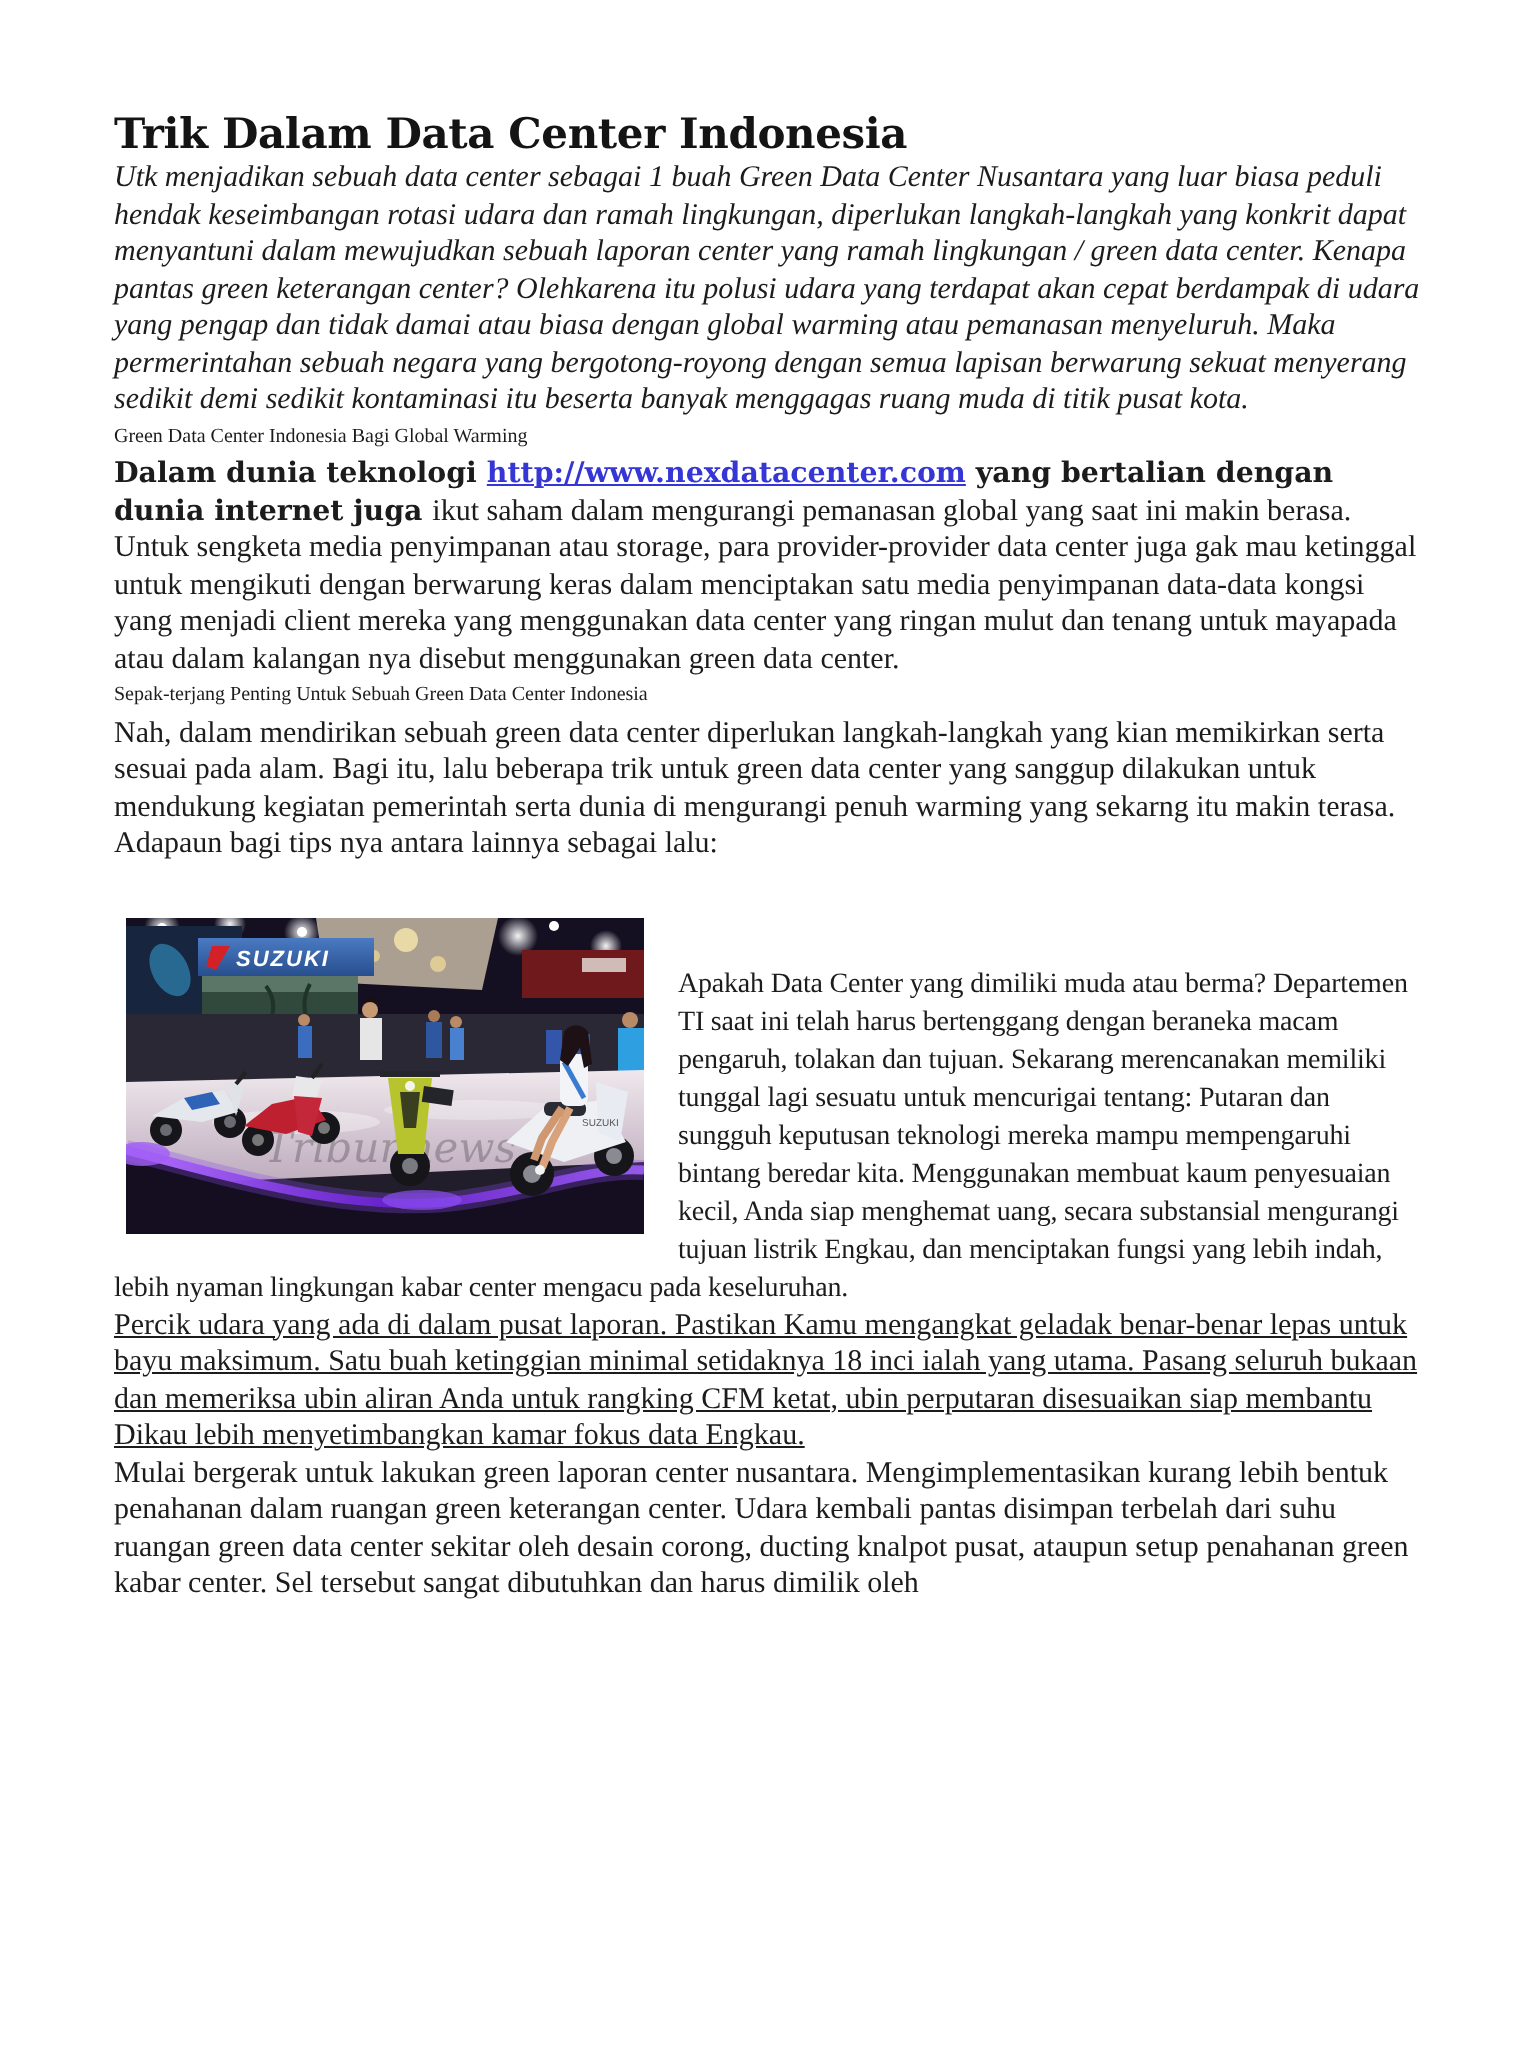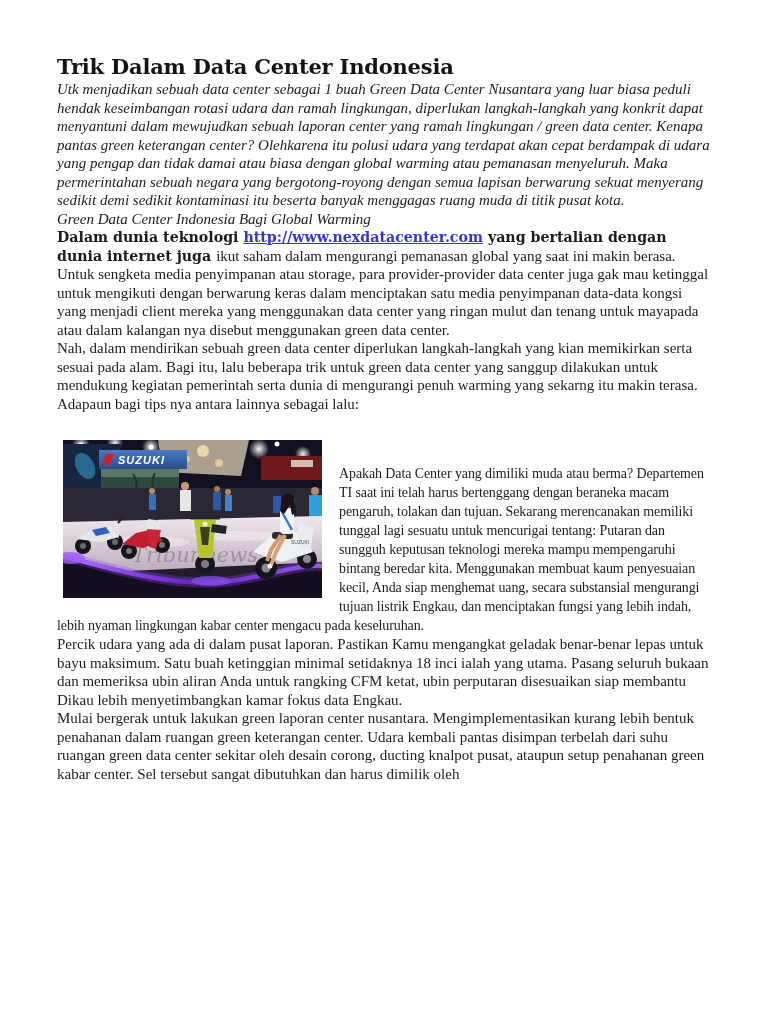--- a/index.html
+++ b/index.html
@@ -31,31 +31,30 @@
     color: #141414;
   }
   p.para {
     margin: 0;
     font-size: 15px;
     line-height: 18.5px;
   }
   h2.subhead {
     margin: 0;
     font-weight: normal;
-    font-size: 15px;
+    font-size: 10px;
     line-height: 18.5px;
-    font-style: italic;
   }
   .m-p1   { margin-top: 30px; font-style: italic; }
   .m-sub1 { margin-top: 12px; }
   .m-p2   { margin-top: 17px; }
   .m-sub2 { margin-top: 14px; }
   .m-p3   { margin-top: 16px; }
   .m-wrap { margin-top: 27px; }
-  .m-p5   { margin-top: 10px; }
+  .m-p5   { margin-top: 10px; text-decoration: underline; }
   .m-p6   { margin-top: 14px; }
 
   .lead-font {
     font-family: "DejaVu Serif", serif;
     font-size: 14.2px;
     font-weight: bold;
   }
   a.link {
     color: #3636d6;
     text-decoration: underline;
@@ -88,20 +87,21 @@
 <div class="page">
 
   <h1 class="title">Trik Dalam Data Center Indonesia</h1>
 
   <p class="para m-p1">Utk menjadikan sebuah data center sebagai 1 buah Green Data Center Nusantara yang luar biasa peduli hendak keseimbangan rotasi udara dan ramah lingkungan, diperlukan langkah-langkah yang konkrit dapat menyantuni dalam mewujudkan sebuah laporan center yang ramah lingkungan / green data center. Kenapa pantas green keterangan center? Olehkarena itu polusi udara yang terdapat akan cepat berdampak di udara yang pengap dan tidak damai atau biasa dengan global warming atau pemanasan menyeluruh. Maka permerintahan sebuah negara yang bergotong-royong dengan semua lapisan berwarung sekuat menyerang sedikit demi sedikit kontaminasi itu beserta banyak menggagas ruang muda di titik pusat kota.</p>
 
   <h2 class="subhead m-sub1">Green Data Center Indonesia Bagi Global Warming</h2>
 
   <p class="para m-p2"><span class="lead-font">Dalam dunia teknologi </span><a class="link lead-font" href="#">http://www.nexdatacenter.com</a><span class="lead-font"> yang bertalian dengan dunia internet juga </span><span>ikut saham dalam mengurangi pemanasan global yang saat ini makin berasa. Untuk sengketa media penyimpanan atau storage, para provider-provider data center juga gak mau ketinggal untuk mengikuti dengan berwarung keras dalam menciptakan satu media penyimpanan data-data kongsi yang menjadi client mereka yang menggunakan data center yang ringan mulut dan tenang untuk mayapada atau dalam kalangan nya disebut menggunakan green data center.</span></p>
 
+  <h2 class="subhead m-sub2">Sepak-terjang Penting Untuk Sebuah Green Data Center Indonesia</h2>
 
   <p class="para m-p3">Nah, dalam mendirikan sebuah green data center diperlukan langkah-langkah yang kian memikirkan serta sesuai pada alam. Bagi itu, lalu beberapa trik untuk green data center yang sanggup dilakukan untuk mendukung kegiatan pemerintah serta dunia di mengurangi penuh warming yang sekarng itu makin terasa. Adapaun bagi tips nya antara lainnya sebagai lalu:</p>
 
   <div class="photo-wrap m-wrap">
 
     <div class="photo-frame">
       <svg width="259" height="158" viewBox="0 0 259 158" xmlns="http://www.w3.org/2000/svg">
         <defs>
           <linearGradient id="bannerBlue" x1="0" y1="0" x2="0" y2="1">
             <stop offset="0" stop-color="#4a7ac2"></stop>

